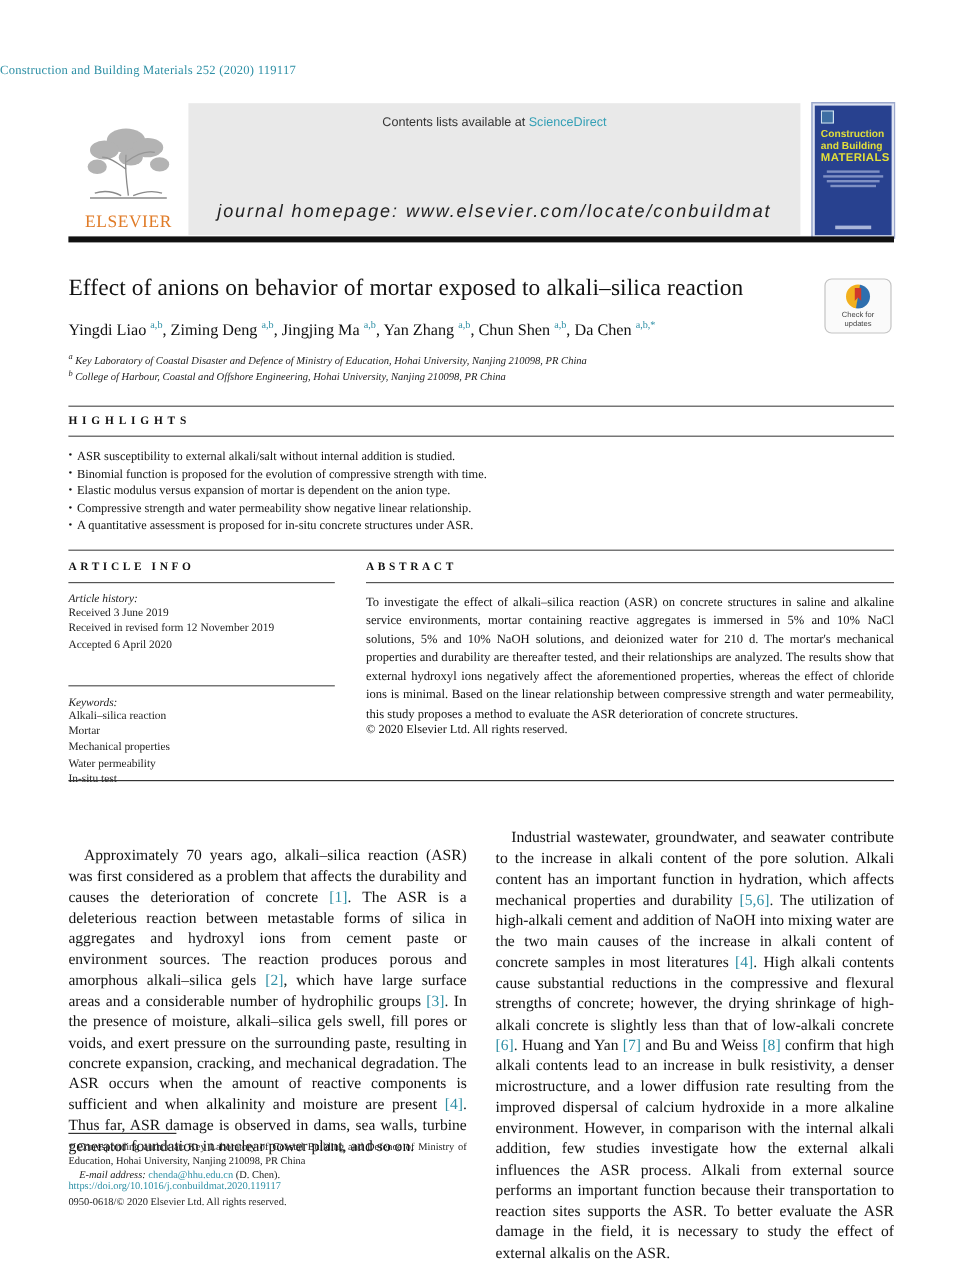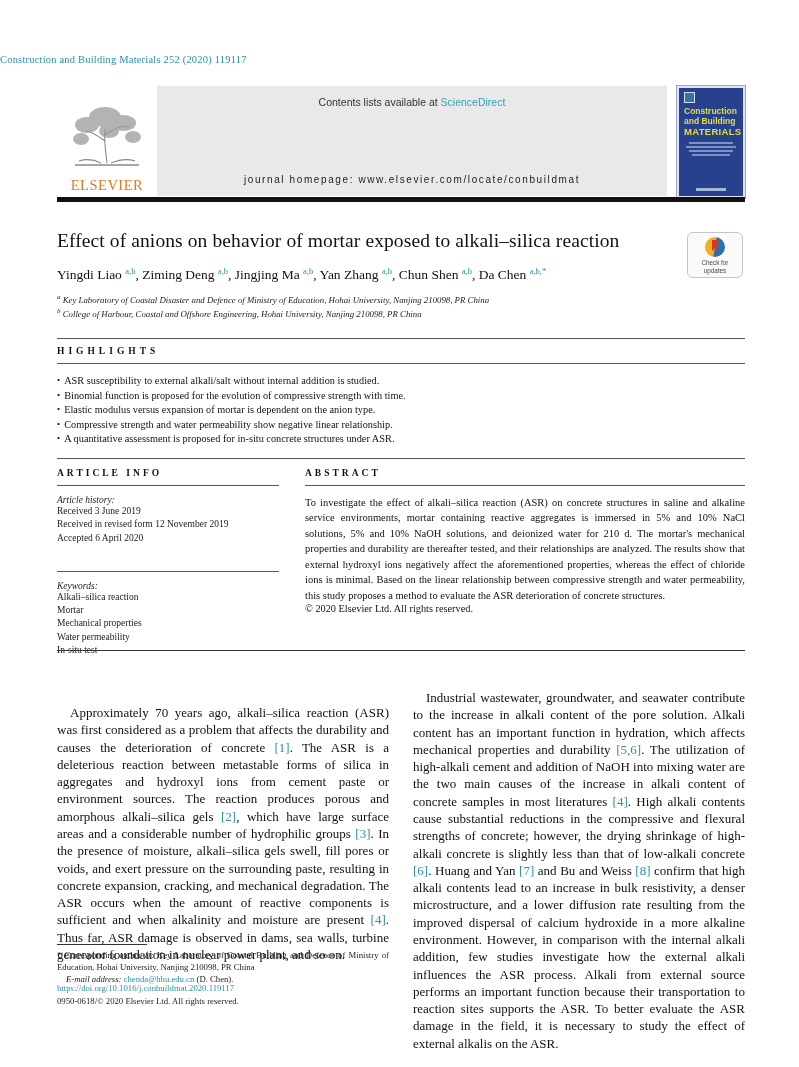--- a/index.html
+++ b/index.html
@@ -23,22 +23,22 @@
   .logo-block{width:100px;height:110px;background:#fff;display:flex;flex-direction:column;
     align-items:center;justify-content:flex-end;padding-bottom:2px;}
   .logo-block svg{display:block;}
   .elsevier-text{font-size:14.5px;color:var(--orange);letter-spacing:.5px;margin-top:-2px;
     font-family:"Liberation Serif",serif;}
   .journal-box{flex:1;background:#e9e9e9;height:110px;margin-right:10px;
     display:flex;flex-direction:column;align-items:center;gap:44px;}
   .contents-line{font-family:"Liberation Sans",sans-serif;font-size:10.5px;color:#333;margin-top:10px;}
   .contents-line .sd{color:var(--teal-bright);cursor:pointer;}
   .journal-title{font-size:21.5px;color:#1a1a1a;margin-top:14px;letter-spacing:.2px;}
-  .homepage-line{font-family:"Liberation Sans",sans-serif;font-size:10px;color:#222;
-    letter-spacing:1.6px;margin-top:auto;margin-bottom:11px;}
+  .homepage-line{font-family:"Liberation Sans",sans-serif;font-size:15px;color:#222;
+    letter-spacing:1.6px;margin-top:auto;margin-bottom:11px;font-style:italic;}
   
   .cover{width:68px;height:112px;background:var(--cover-blue);border:2px solid #dfe4f2;
     outline:1px solid #9aa7cc;position:relative;padding:4px 5px;}
   .cover-logo{width:11px;height:11px;background:#3e6fa3;margin-bottom:4px;
     box-shadow:inset 0 0 0 1px #cfe0ee;}
   .cover-t1,.cover-t2,.cover-t3{font-family:"Liberation Sans",sans-serif;font-weight:bold;
     color:var(--cover-yellow);line-height:1.15;}
   .cover-t1,.cover-t2{font-size:8.5px;}
   .cover-t3{font-size:9.5px;letter-spacing:.3px;}
   .cover-lines{margin-top:5px;display:flex;flex-direction:column;gap:2px;align-items:center;}

